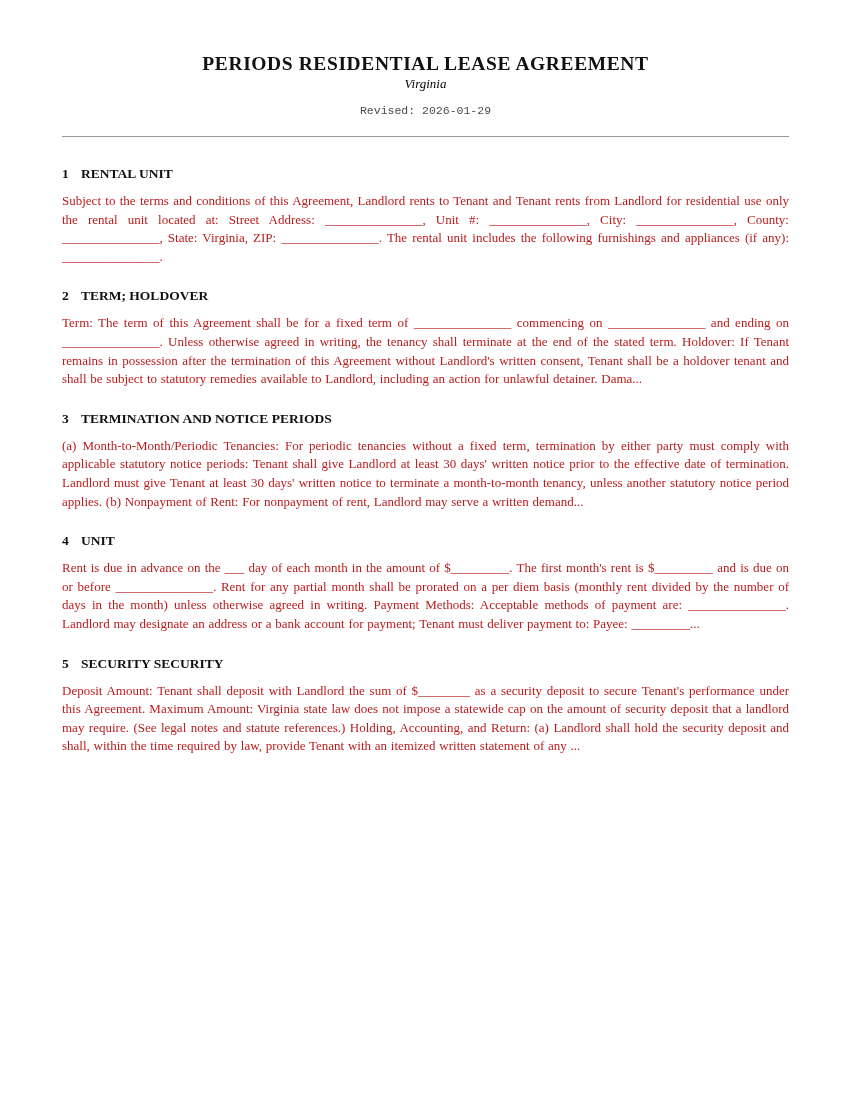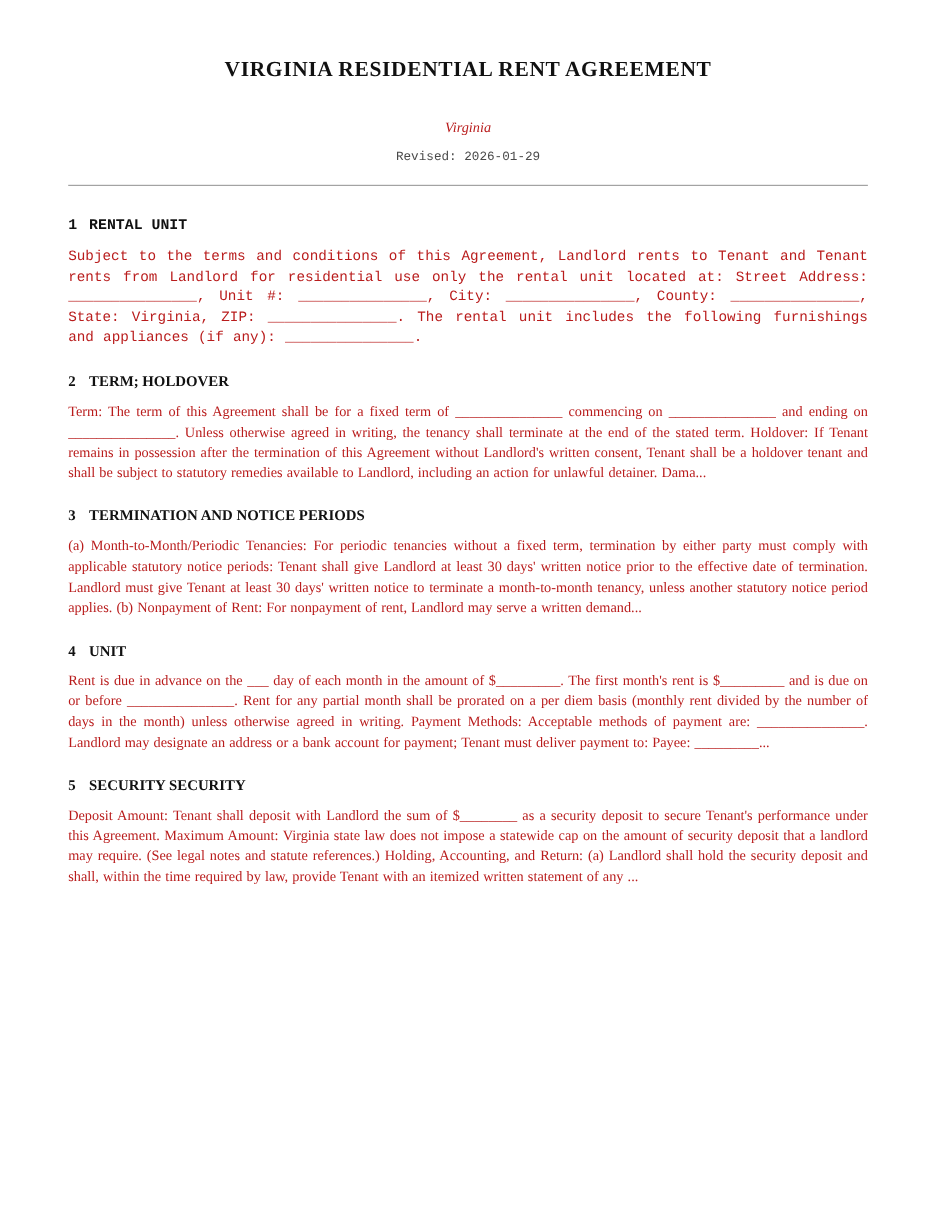--- a/index.html
+++ b/index.html
@@ -16,41 +16,41 @@
   }
   .doc-header { text-align: center; }
   .doc-title {
     font-size: 19.5px;
     font-weight: bold;
     letter-spacing: 0.6px;
     color: #111111;
     line-height: 24px;
   }
   .doc-subtitle {
-    margin-top: 32px;
+    margin-top: 0;
     font-size: 13px;
     font-style: italic;
-    color: #b91c1c;
+    color: #000000;
     line-height: 16px;
     text-align: center;
   }
   .doc-revised {
     margin-top: 12px;
     font-size: 11.5px;
     color: #4a4a4a;
     line-height: 14px;
     font-family: Liberation Mono, monospace;
   }
   .rule {
     border: none;
     border-top: 1px solid #9a9a9a;
     margin-top: 18px;
   }
   .section { margin-top: 21px; }
-  .section.first { margin-top: 28px; font-family: Liberation Mono, monospace; }
+  .section.first { margin-top: 28px; }
   .section-heading {
     font-size: 13.5px;
     font-weight: bold;
     color: #111111;
     line-height: 18px;
     margin-bottom: 9px;
   }
   .section-number {
     display: inline-block;
     min-width: 19px;
@@ -62,21 +62,21 @@
     color: #b91c1c;
     word-spacing: 0.5px;
   }
 </style>
 </head>
 <body>
 
 <div class="page">
 
   <div class="doc-header">
-    <div class="doc-title">VIRGINIA RESIDENTIAL RENT AGREEMENT</div>
+    <div class="doc-title">PERIODS RESIDENTIAL LEASE AGREEMENT</div>
     <div class="doc-subtitle">Virginia</div>
     <div class="doc-revised">Revised: 2026-01-29</div>
   </div>
 
   <hr class="rule">
 
   <div class="section first">
     <div class="section-heading">
       <span class="section-number">1</span><span>RENTAL UNIT</span>
     </div>

